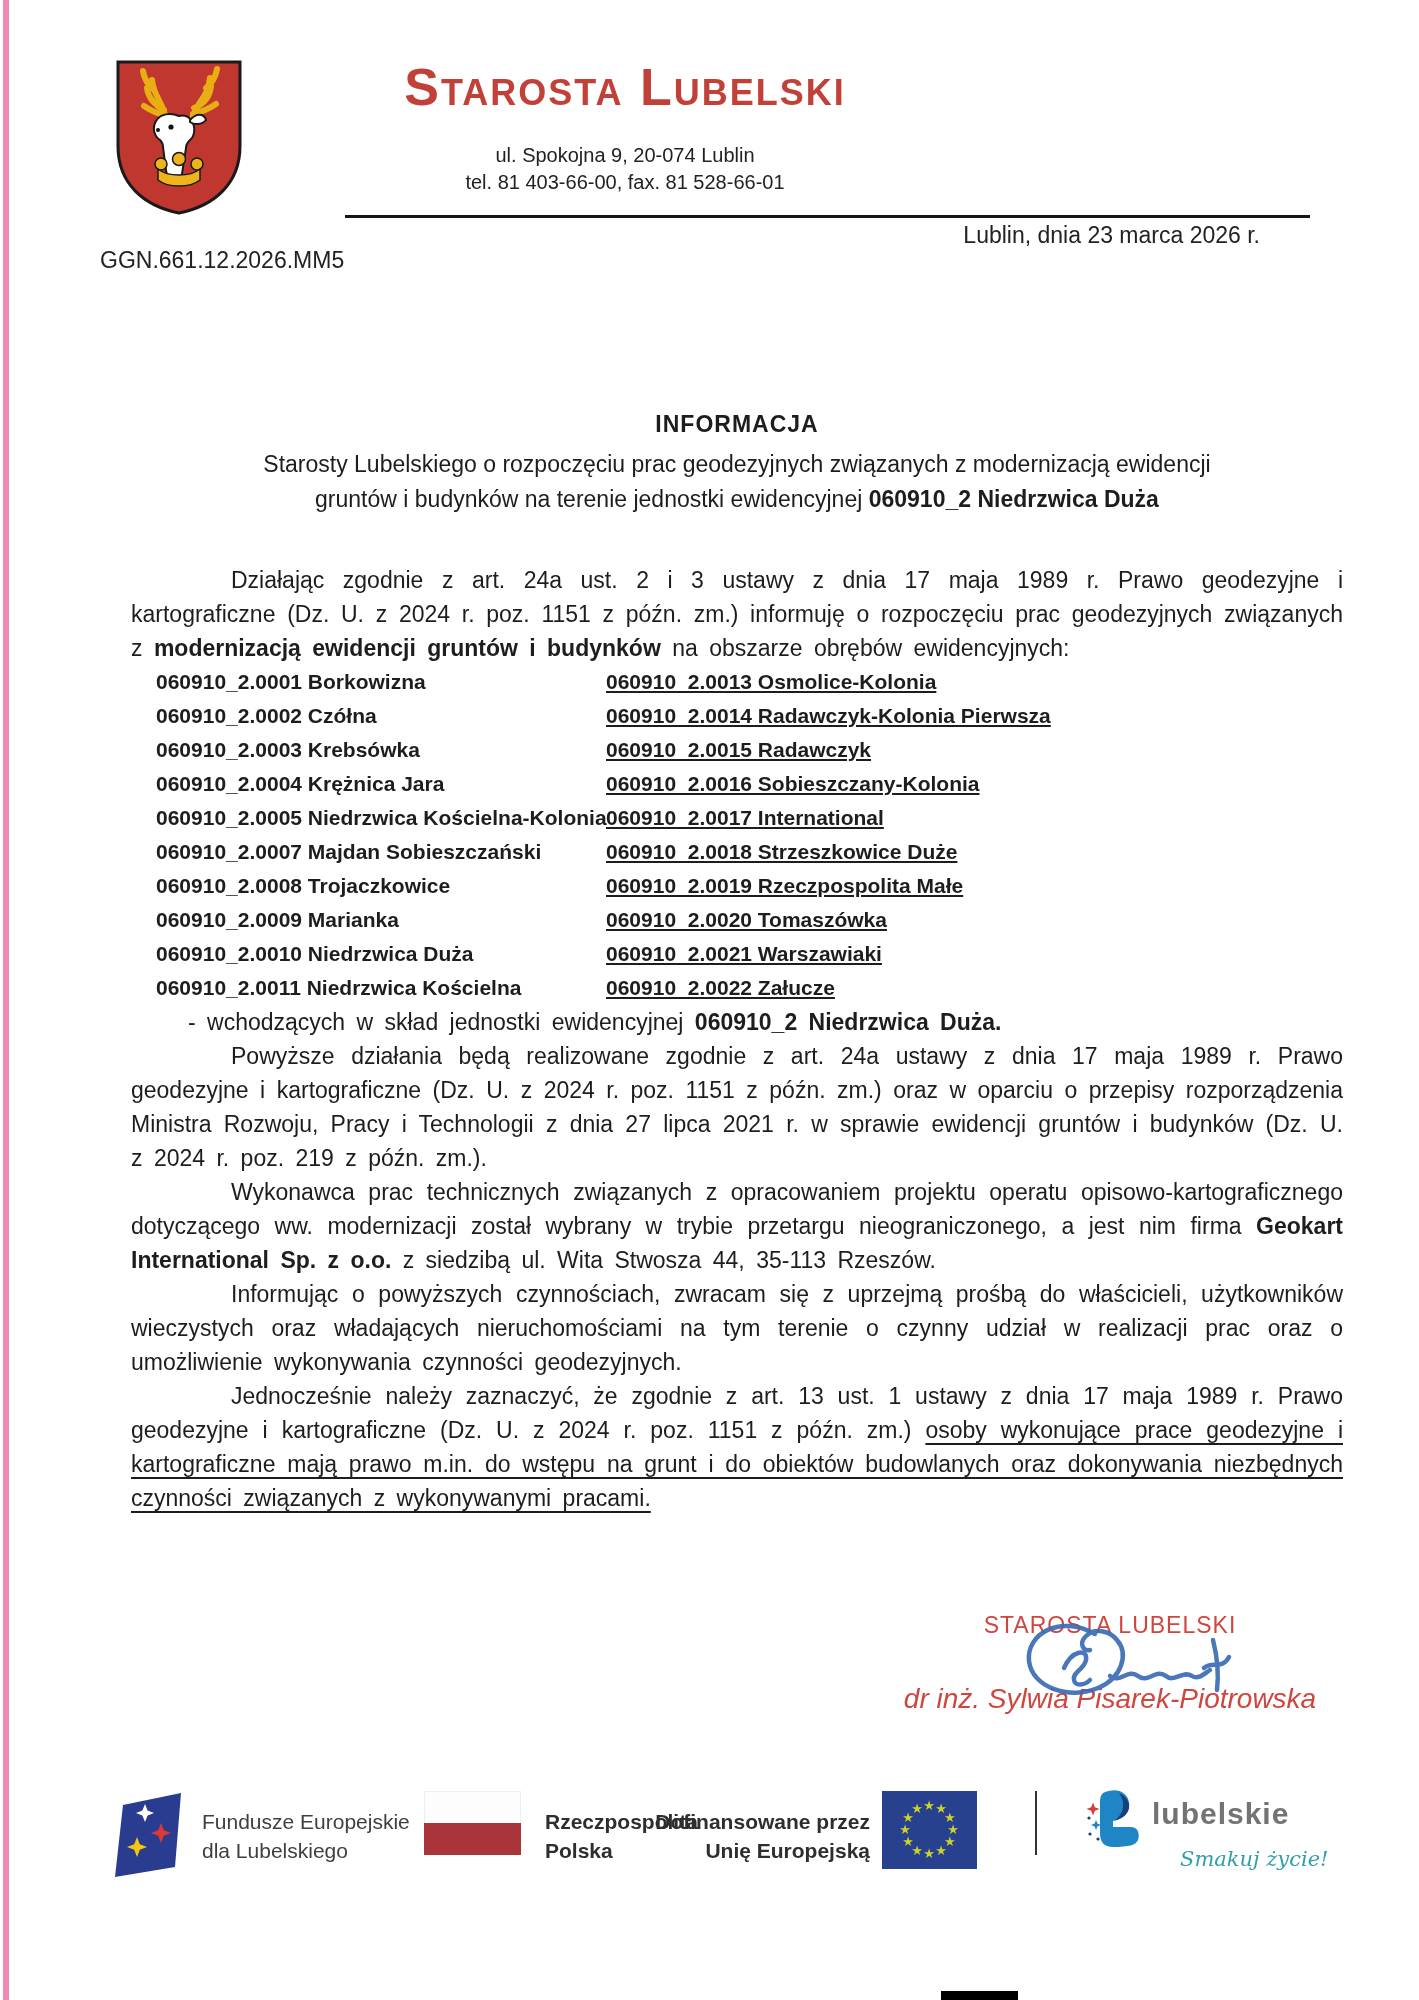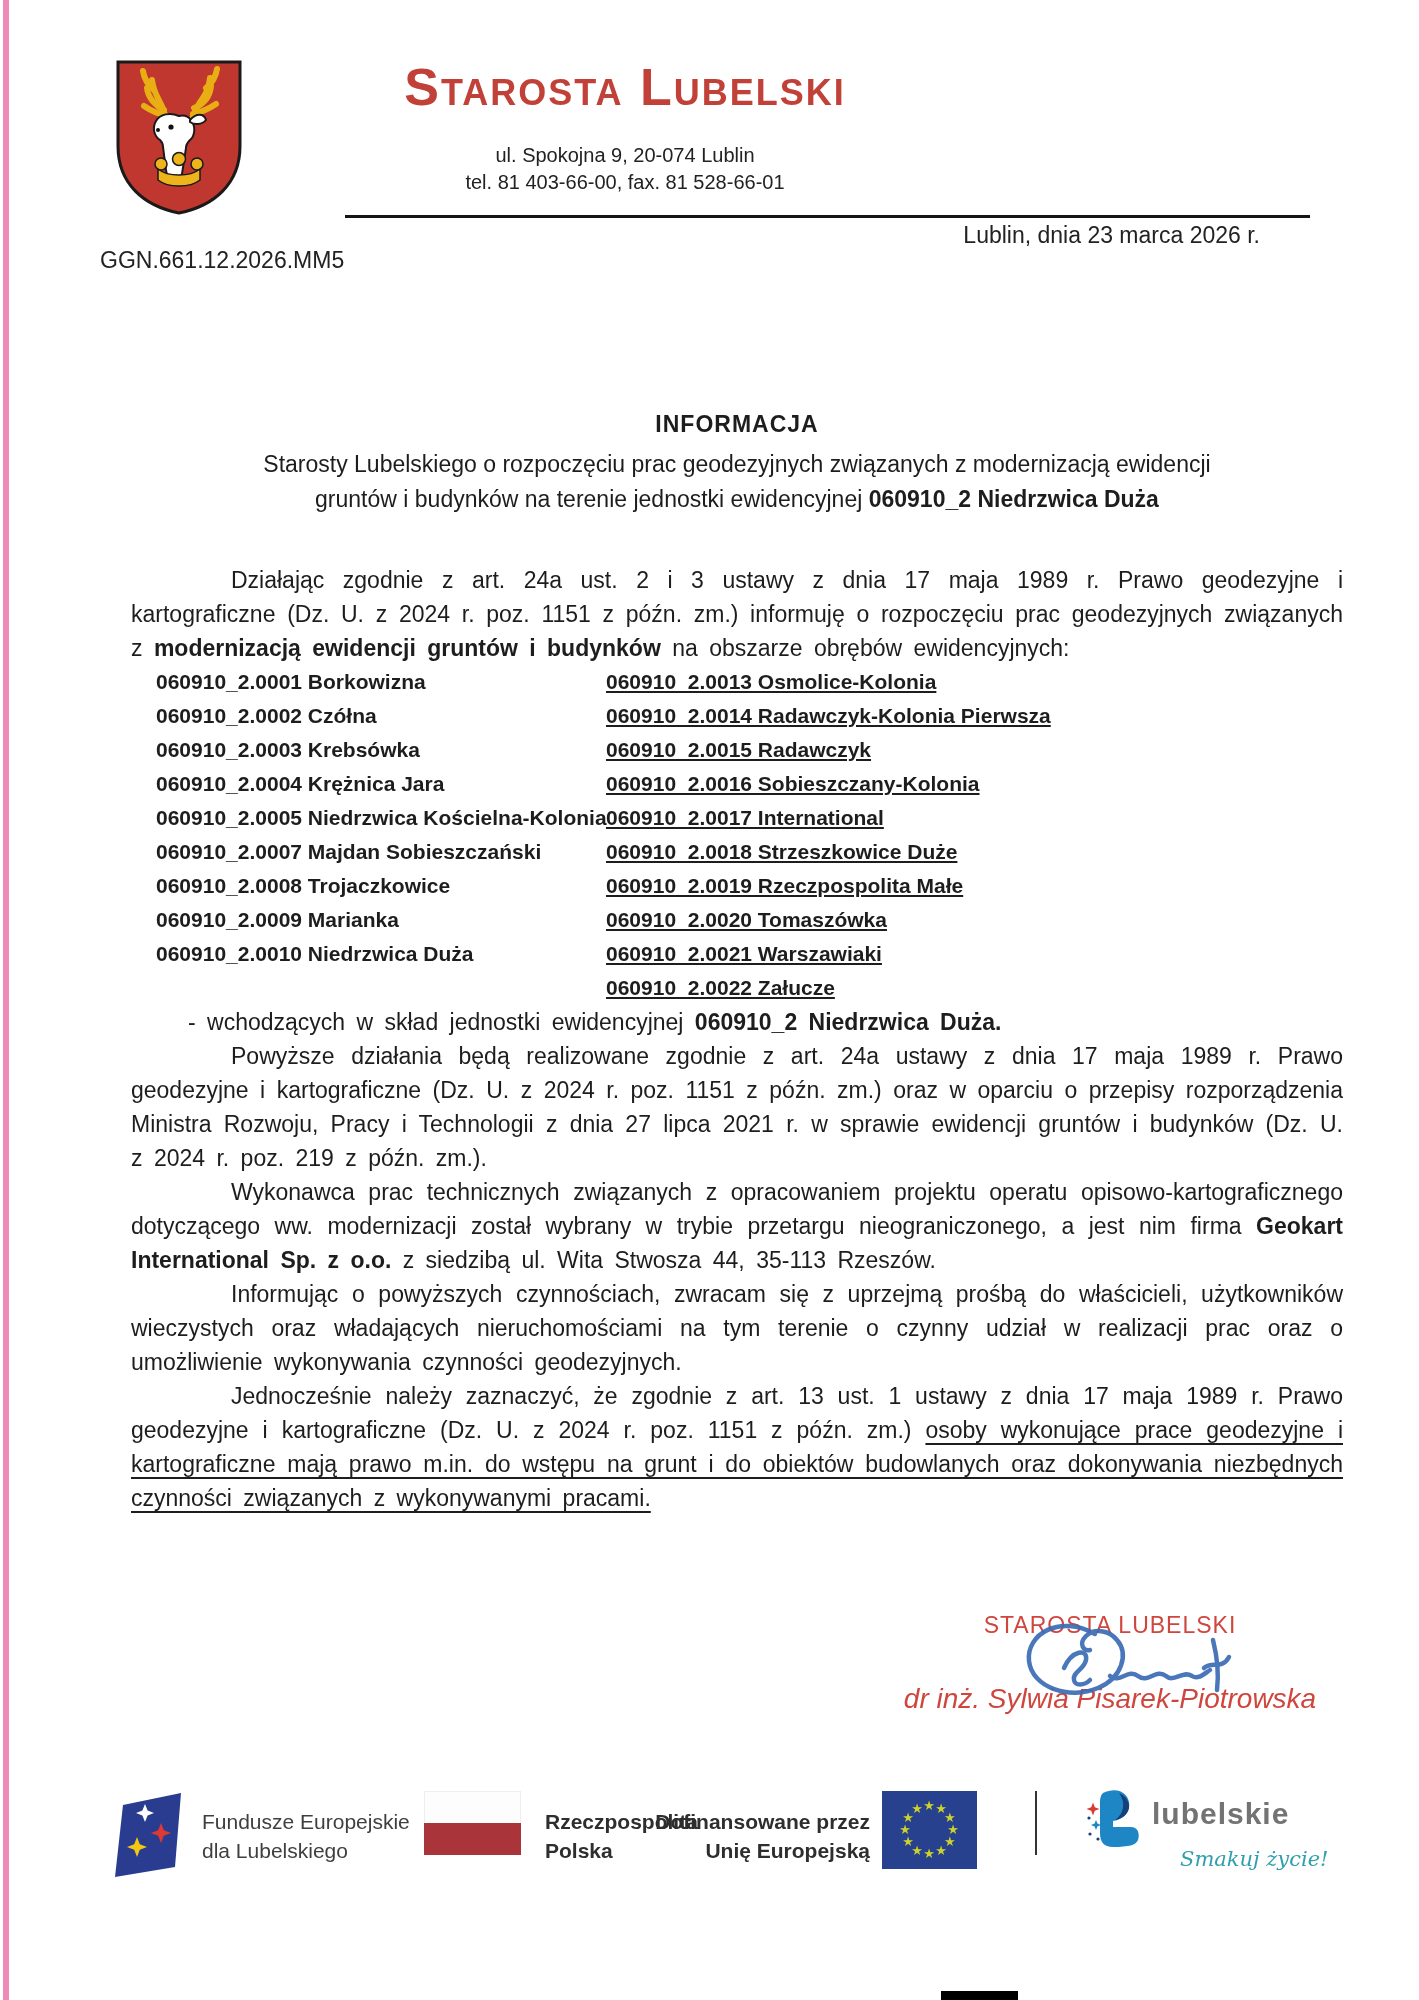--- a/index.html
+++ b/index.html
@@ -102,20 +102,21 @@
       <div class="d-col-left">
         <div class="d-item">060910_2.0001 Borkowizna</div>
         <div class="d-item">060910_2.0002 Czółna</div>
         <div class="d-item">060910_2.0003 Krebsówka</div>
         <div class="d-item">060910_2.0004 Krężnica Jara</div>
         <div class="d-item">060910_2.0005 Niedrzwica Kościelna-Kolonia</div>
         <div class="d-item">060910_2.0007 Majdan Sobieszczański</div>
         <div class="d-item">060910_2.0008 Trojaczkowice</div>
         <div class="d-item">060910_2.0009 Marianka</div>
         <div class="d-item">060910_2.0010 Niedrzwica Duża</div>
+        <div class="d-item">060910_2.0011 Niedrzwica Kościelna</div>
       </div>
       <div class="d-col-right">
         <div class="d-item">060910_2.0013 Osmolice-Kolonia</div>
         <div class="d-item">060910_2.0014 Radawczyk-Kolonia Pierwsza</div>
         <div class="d-item">060910_2.0015 Radawczyk</div>
         <div class="d-item">060910_2.0016 Sobieszczany-Kolonia</div>
         <div class="d-item">060910_2.0017 International</div>
         <div class="d-item">060910_2.0018 Strzeszkowice Duże</div>
         <div class="d-item">060910_2.0019 Rzeczpospolita Małe</div>
         <div class="d-item">060910_2.0020 Tomaszówka</div>

